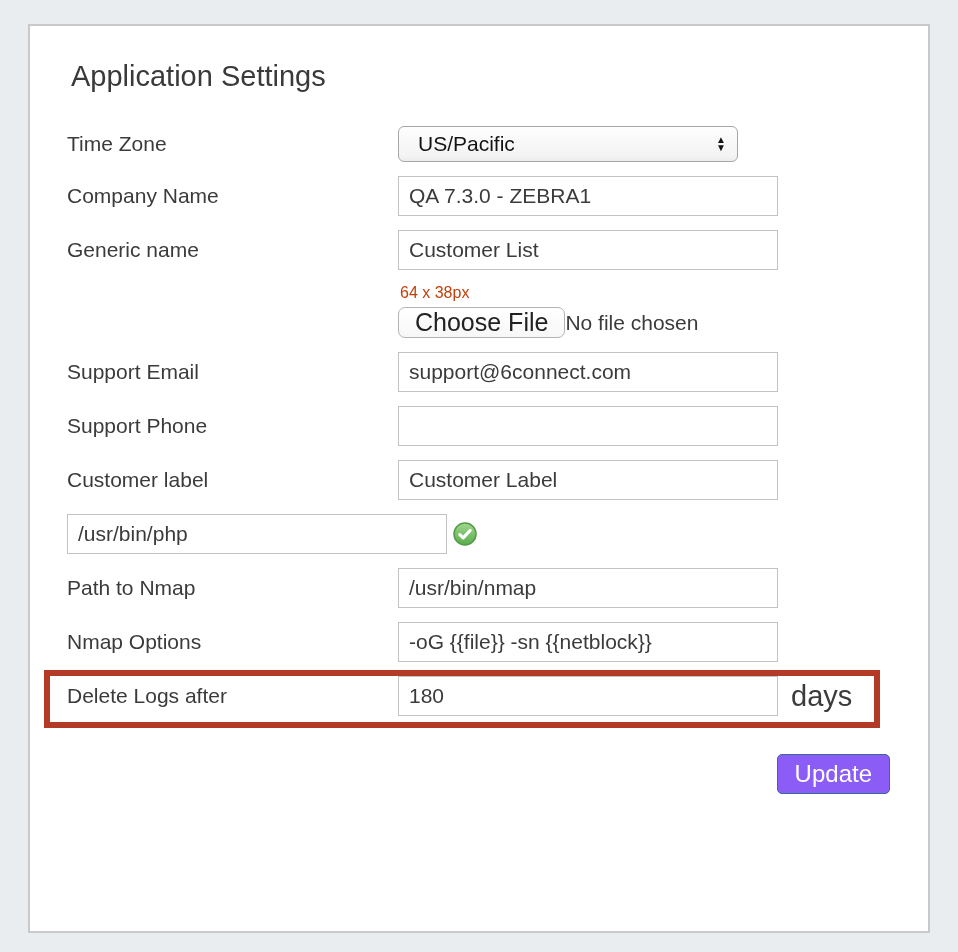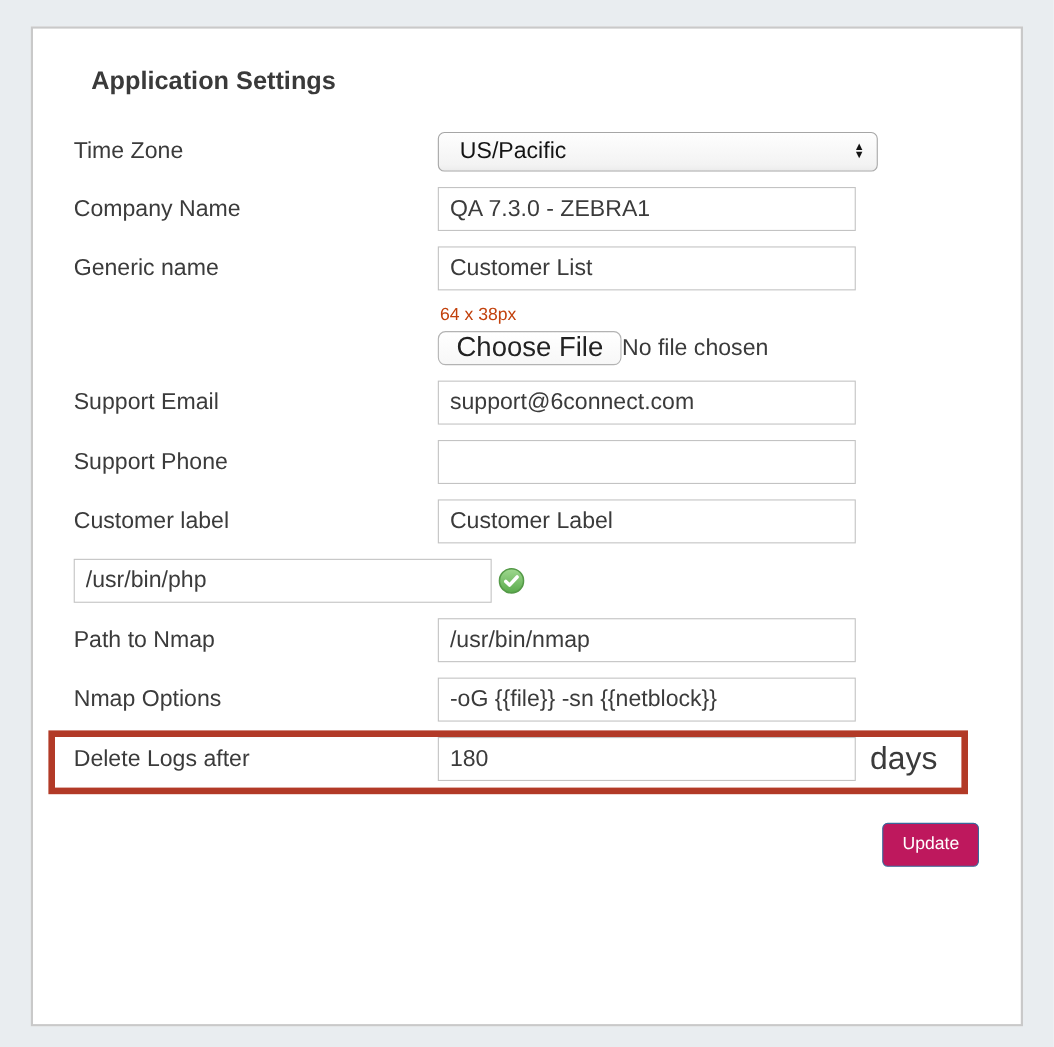--- a/index.html
+++ b/index.html
@@ -11,30 +11,30 @@
   }
   .card {
     position:absolute; left:28px; top:24px;
     width:902px; height:909px;
     box-sizing:border-box;
     background:#ffffff;
     border:2px solid #c9c9c9;
     padding:34px 38px 0 37px;
   }
   .page-title {
-    margin:0 0 33px 16px;
-    font-size:23px; font-weight:700;
+    margin:0 0 33px 4px;
+    font-size:29px; font-weight:400;
     color:#3a3a3a;
   }
   .row { display:flex; align-items:center; margin-bottom:14px; position:relative; }
   .lbl { width:331px; flex:none; font-size:21px; color:#3b3b3b; }
   .static-value { font-size:21px; color:#3b3b3b; line-height:24px; padding:2px 0; }
 
   .select-box {
-    width:400px; height:36px; box-sizing:border-box;
+    width:340px; height:36px; box-sizing:border-box;
     border:1px solid #a6a6a6; border-radius:6px;
     background:linear-gradient(180deg,#fefefe 0%,#f3f3f3 85%,#ececec 100%);
     display:flex; align-items:center;
     padding:0 11px 0 19px;
     font-size:21px; color:#141414;
     cursor:default;
   }
   .select-value { flex:1; }
   .select-arrows { display:flex; flex-direction:column; align-items:center; font-size:10px; line-height:8px; color:#141414; }
 
@@ -66,23 +66,23 @@
   .highlight-rect {
     position:absolute;
     left:-23px; right:10px; top:-6px; bottom:-12px;
     border:6px solid #b23a27;
     pointer-events:none;
   }
 
   .actions { display:flex; justify-content:flex-end; margin-top:38px; }
   .update-btn {
     height:40px; padding:0 17px;
-    background:#be185d;
+    background:#8b5cf6;
     border:1px solid #38699c; border-radius:5px;
-    color:#ffffff; font-size:16px; font-family:inherit;
+    color:#ffffff; font-size:24px; font-family:inherit;
     cursor:pointer;
   }
 </style>
 </head>
 <body>
 
 <div class="card">
 
   <h1 class="page-title">Application Settings</h1>
 

